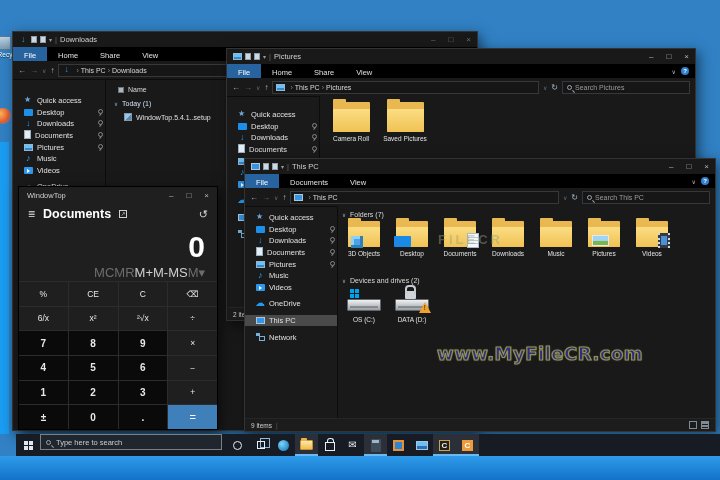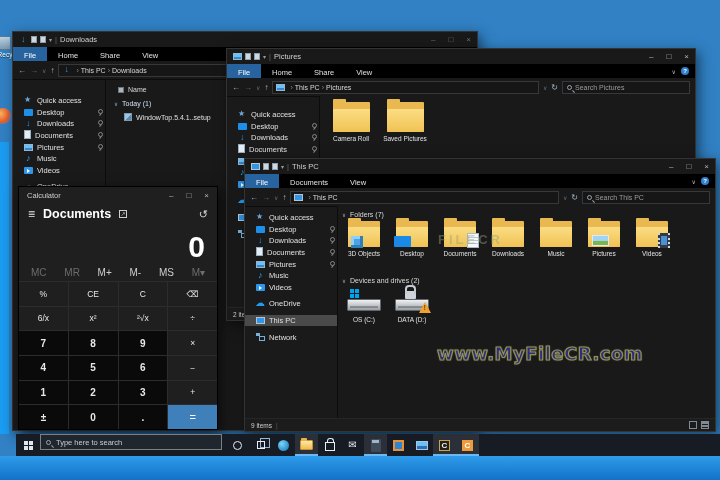--- a/index.html
+++ b/index.html
@@ -112,21 +112,21 @@
 
 
 #calc{position:absolute;left:18px;top:186px;width:200px;height:244px;background:#1f1f1f;border:1px solid #000;box-shadow:3px 4px 12px rgba(0,0,0,.55);z-index:40;display:flex;flex-direction:column;color:#e8e8e8}
 .c-title{height:16px;display:flex;align-items:center;padding:0 8px;font-size:7.5px;color:#cfcfcf}
 .c-head{height:22px;display:flex;align-items:center;gap:8px;padding:0 9px}
 .burger{font-size:12px;color:#e8e8e8;line-height:10px}
 .c-mode{font-size:12.5px;font-weight:bold;color:#fff}
 .ontop{width:8px;height:8px;border:1px solid #cfcfcf;font-size:6px;line-height:7px;text-align:center;color:#cfcfcf}
 .hist{margin-left:auto;font-size:11px;color:#d8d8d8}
 .c-display{flex:1;display:flex;align-items:flex-end;justify-content:flex-end;padding:0 12px 2px;font-size:30px;font-weight:600;color:#fff;line-height:30px}
-.c-mem{height:17px;display:flex;align-items:center;justify-content:space-between;padding:0 12px;font-size:10px}
+.c-mem{height:17px;display:flex;align-items:center;justify-content:flex-end;padding:0 12px;font-size:13px}
 .memb{color:#cfcfcf}
 .memb.dim{color:#6d6d6d}
 .c-keys{height:148px;display:grid;grid-template-columns:repeat(4,1fr);grid-auto-rows:1fr;gap:1px;background:#2c2c2c;border-top:1px solid #2c2c2c}
 .key{display:flex;align-items:center;justify-content:center;font-size:8.5px;color:#e8e8e8;background:#1f1f1f}
 .key.k-num{background:#0a0a0a;font-size:10px;font-weight:600}
 .key.k-eq{background:#3f80ba;color:#fff;font-size:11px}
 
 
 #taskbar{position:absolute;left:16px;top:434px;width:720px;height:22px;background:#161b24;display:flex;align-items:flex-start;z-index:60;color:#c8cdd2}
 .tb-start{width:24px;height:22px;display:flex;align-items:center;justify-content:center}
@@ -593,21 +593,21 @@
     <span class="st-right">
       <span class="vi"></span>
       <span class="vi fill"></span>
     </span>
   </div>
   <div class="wm-main">www.MyFileCR.com</div>
 </div>
 
 <div id="calc">
   <div class="c-title">
-    <span>Calculator</span>
+    <span>WindowTop</span>
     <span class="ctrl">
       <span>–</span>
       <span>□</span>
       <span>×</span>
     </span>
   </div>
   <div class="c-head">
     <span class="burger">≡</span>
     <span class="c-mode">Documents</span>
     <span class="ontop">↗</span>

